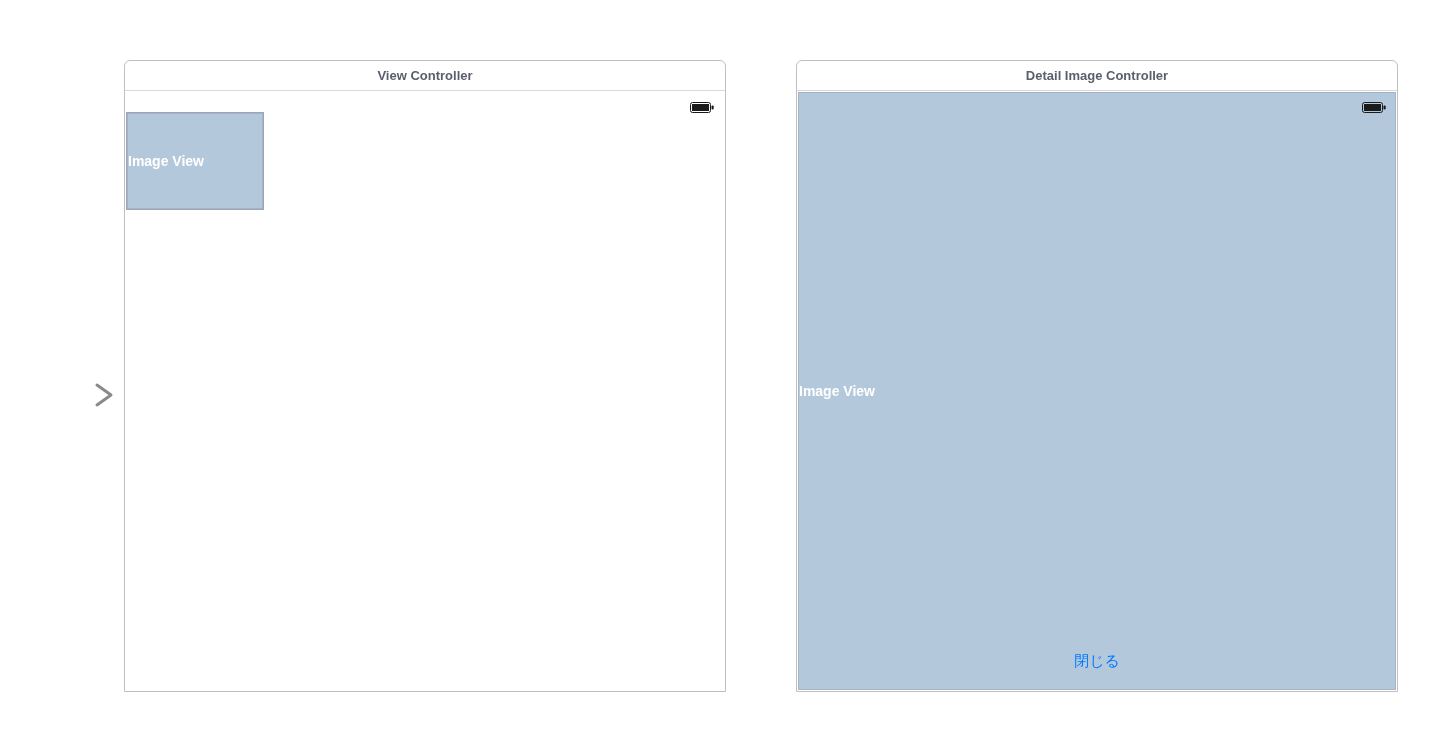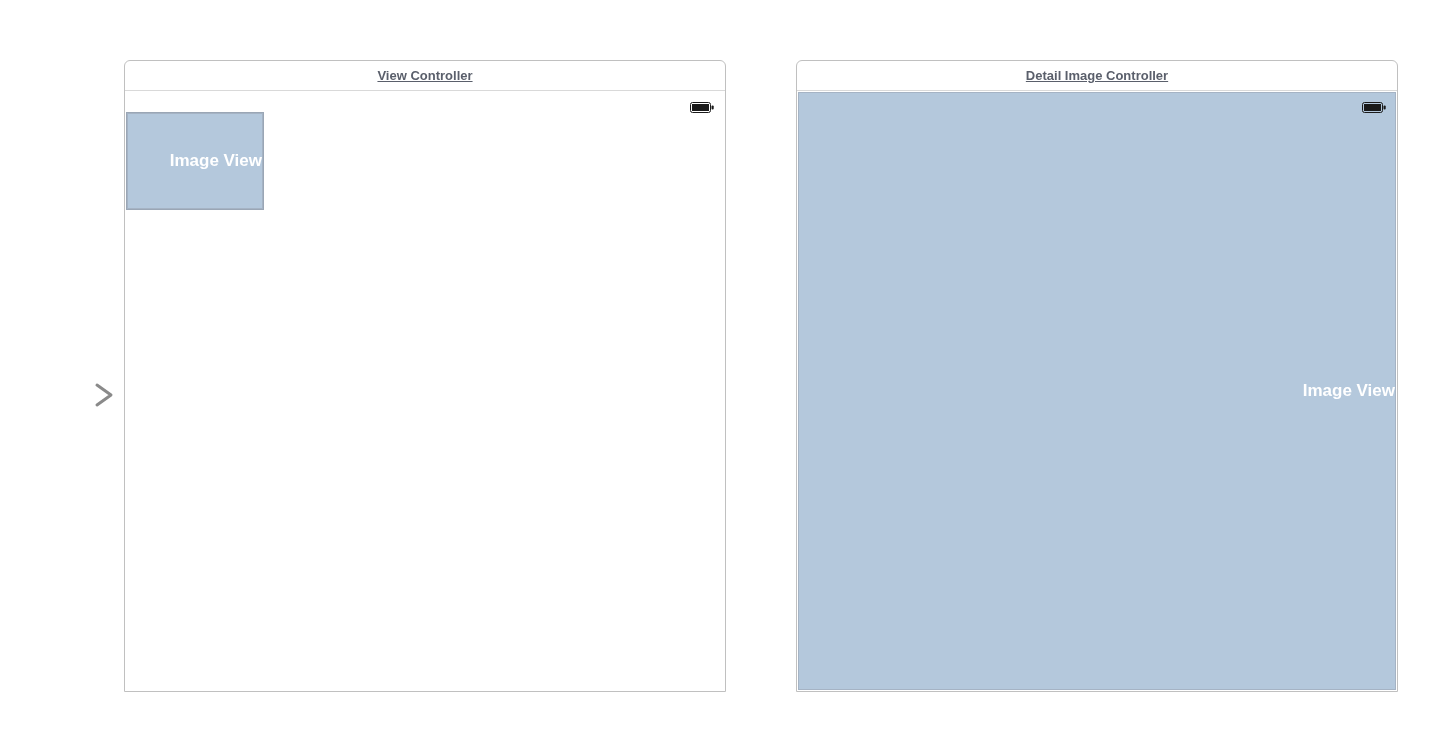--- a/index.html
+++ b/index.html
@@ -24,41 +24,40 @@
       background: #ffffff;
     }
     .scene-title {
       height: 30px;
       line-height: 30px;
       text-align: center;
       font-size: 13px;
       font-weight: 600;
       color: #5a5f6b;
       border-bottom: 1px solid #d9d9d9;
-      text-decoration: underline;
     }
     .scene-body {
       position: relative;
       width: 100%;
       height: calc(100% - 30px);
     }
     .battery-ind {
       position: absolute;
       top: 8px;
       right: 10px;
     }
     .image-view-placeholder {
       background: #b4c8dc;
       border: 1px solid #a5b3c4;
       display: flex;
       align-items: center;
-      justify-content: flex-end;
+      justify-content: flex-start;
       color: #ffffff;
       font-weight: 600;
-      font-size: 17px;
+      font-size: 14px;
     }
     .selected-outline {
       outline: 1px solid #9aa6b5;
       outline-offset: 0;
     }
     .detail-image-view {
       position: absolute;
       left: 1px;
       right: 1px;
       top: 1px;
@@ -134,14 +133,15 @@
     <div class="image-view-placeholder detail-image-view">
       <span>Image View</span>
     </div>
     <div class="battery-ind">
       <svg width="25" height="11" viewBox="0 0 25 11">
         <rect x="0.5" y="0.5" width="20" height="10" rx="2" ry="2" fill="none" stroke="#1a1a1a" stroke-width="1"></rect>
         <rect x="2" y="2" width="17" height="7" fill="#1a1a1a"></rect>
         <rect x="21.5" y="3.5" width="2.2" height="4" rx="1" fill="#1a1a1a"></rect>
       </svg>
     </div>
+    <button class="close-button">閉じる</button>
   </div>
 </div>
 
 </body></html>

